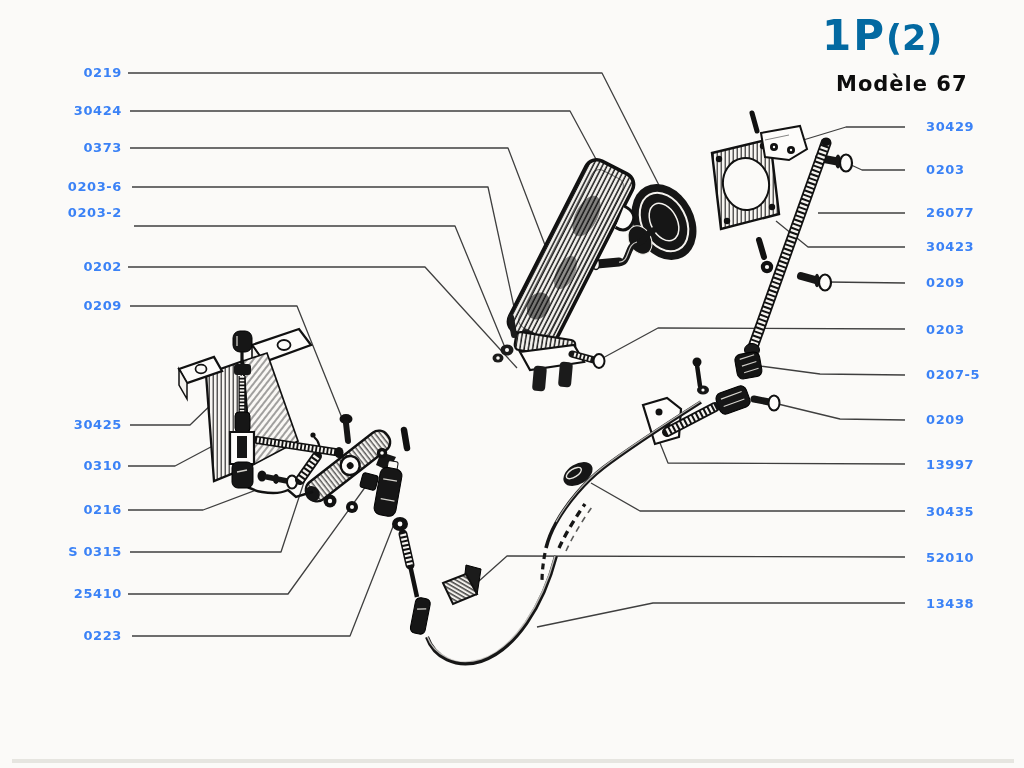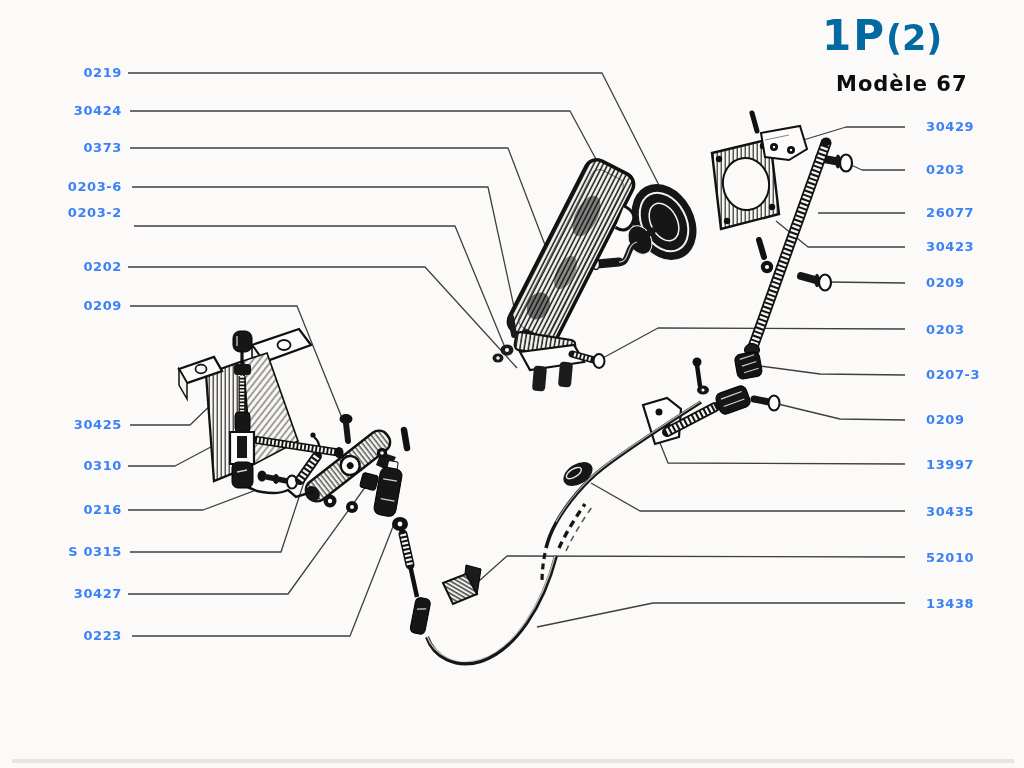--- a/index.html
+++ b/index.html
@@ -291,30 +291,30 @@
   <div class="lbl left" style="top:101px">30424</div>
   <div class="lbl left" style="top:138px">0373</div>
   <div class="lbl left" style="top:177px">0203-6</div>
   <div class="lbl left" style="top:203px">0203-2</div>
   <div class="lbl left" style="top:257px">0202</div>
   <div class="lbl left" style="top:296px">0209</div>
   <div class="lbl left" style="top:415px">30425</div>
   <div class="lbl left" style="top:456px">0310</div>
   <div class="lbl left" style="top:500px">0216</div>
   <div class="lbl left" style="top:542px">S 0315</div>
-  <div class="lbl left" style="top:584px">30427</div>
+  <div class="lbl left" style="top:584px">25410</div>
   <div class="lbl left" style="top:626px">0223</div>
 
   <div class="lbl right" style="top:117px">30429</div>
   <div class="lbl right" style="top:160px">0203</div>
   <div class="lbl right" style="top:203px">26077</div>
   <div class="lbl right" style="top:237px">30423</div>
   <div class="lbl right" style="top:273px">0209</div>
   <div class="lbl right" style="top:320px">0203</div>
-  <div class="lbl right" style="top:365px">0207-3</div>
+  <div class="lbl right" style="top:365px">0207-5</div>
   <div class="lbl right" style="top:410px">0209</div>
   <div class="lbl right" style="top:455px">13997</div>
   <div class="lbl right" style="top:502px">30435</div>
   <div class="lbl right" style="top:548px">52010</div>
   <div class="lbl right" style="top:594px">13438</div>
 
   <div class="scan-edge"></div>
 </div>
 
 </body></html>

